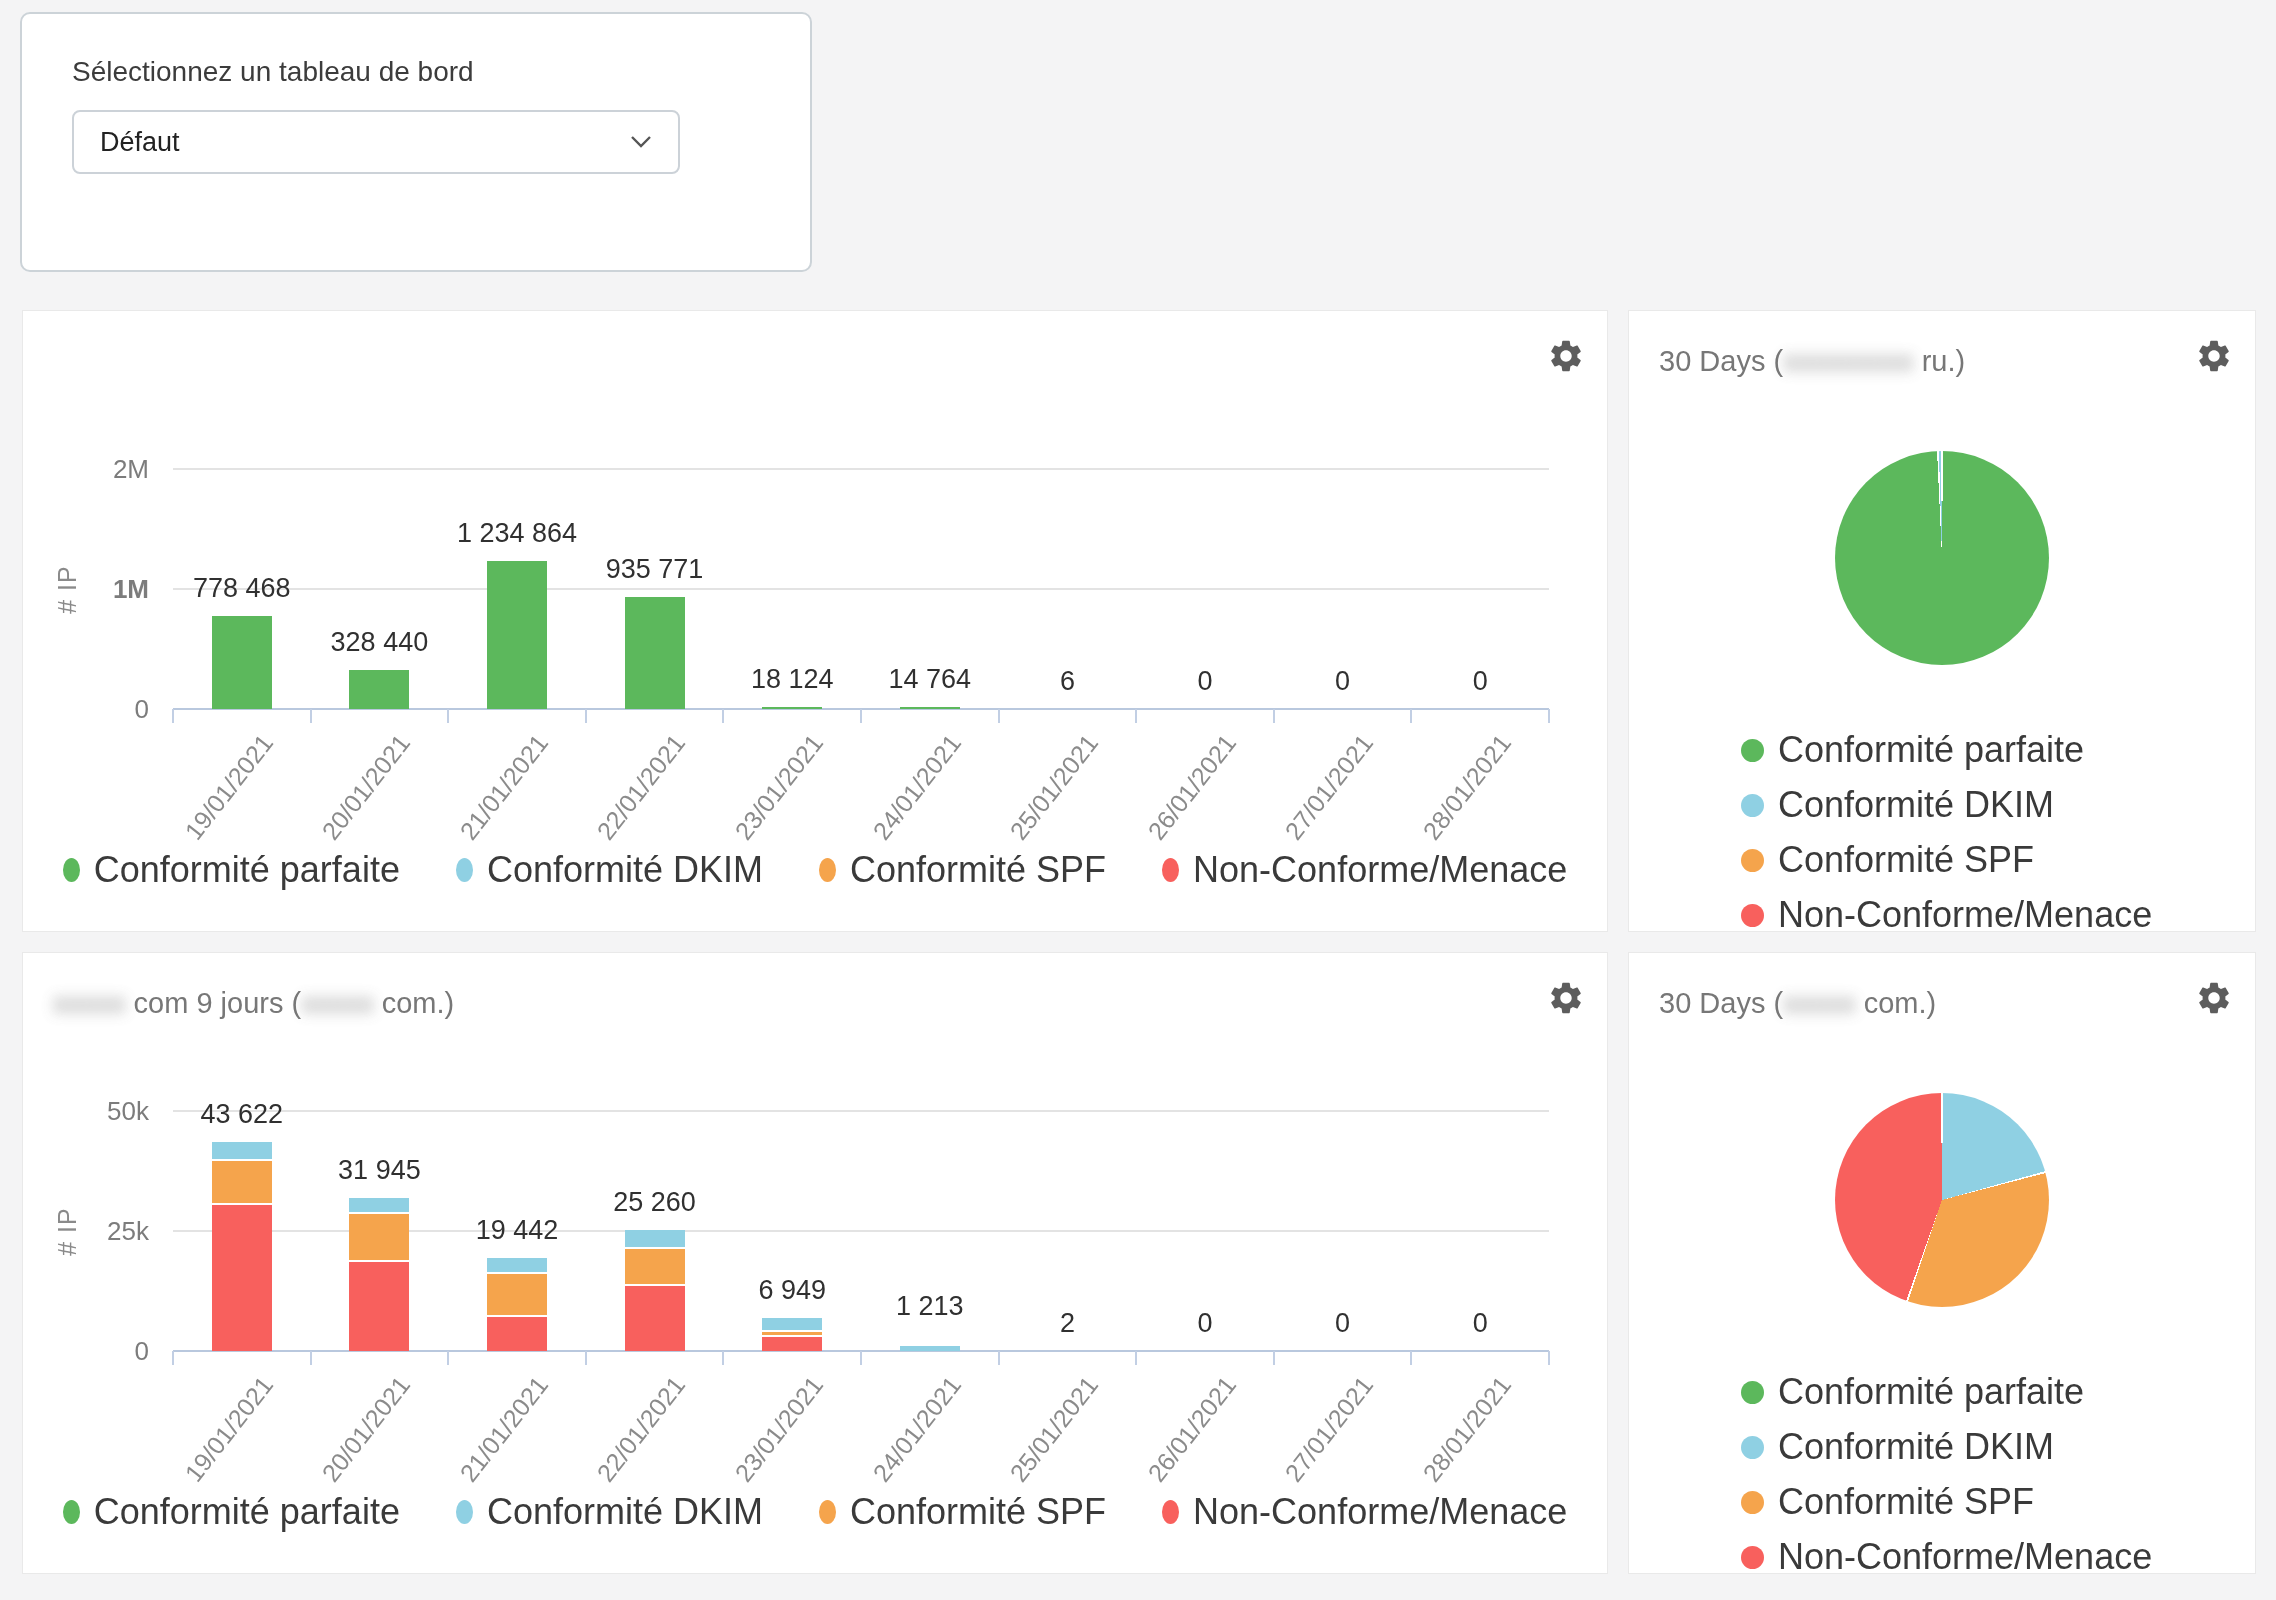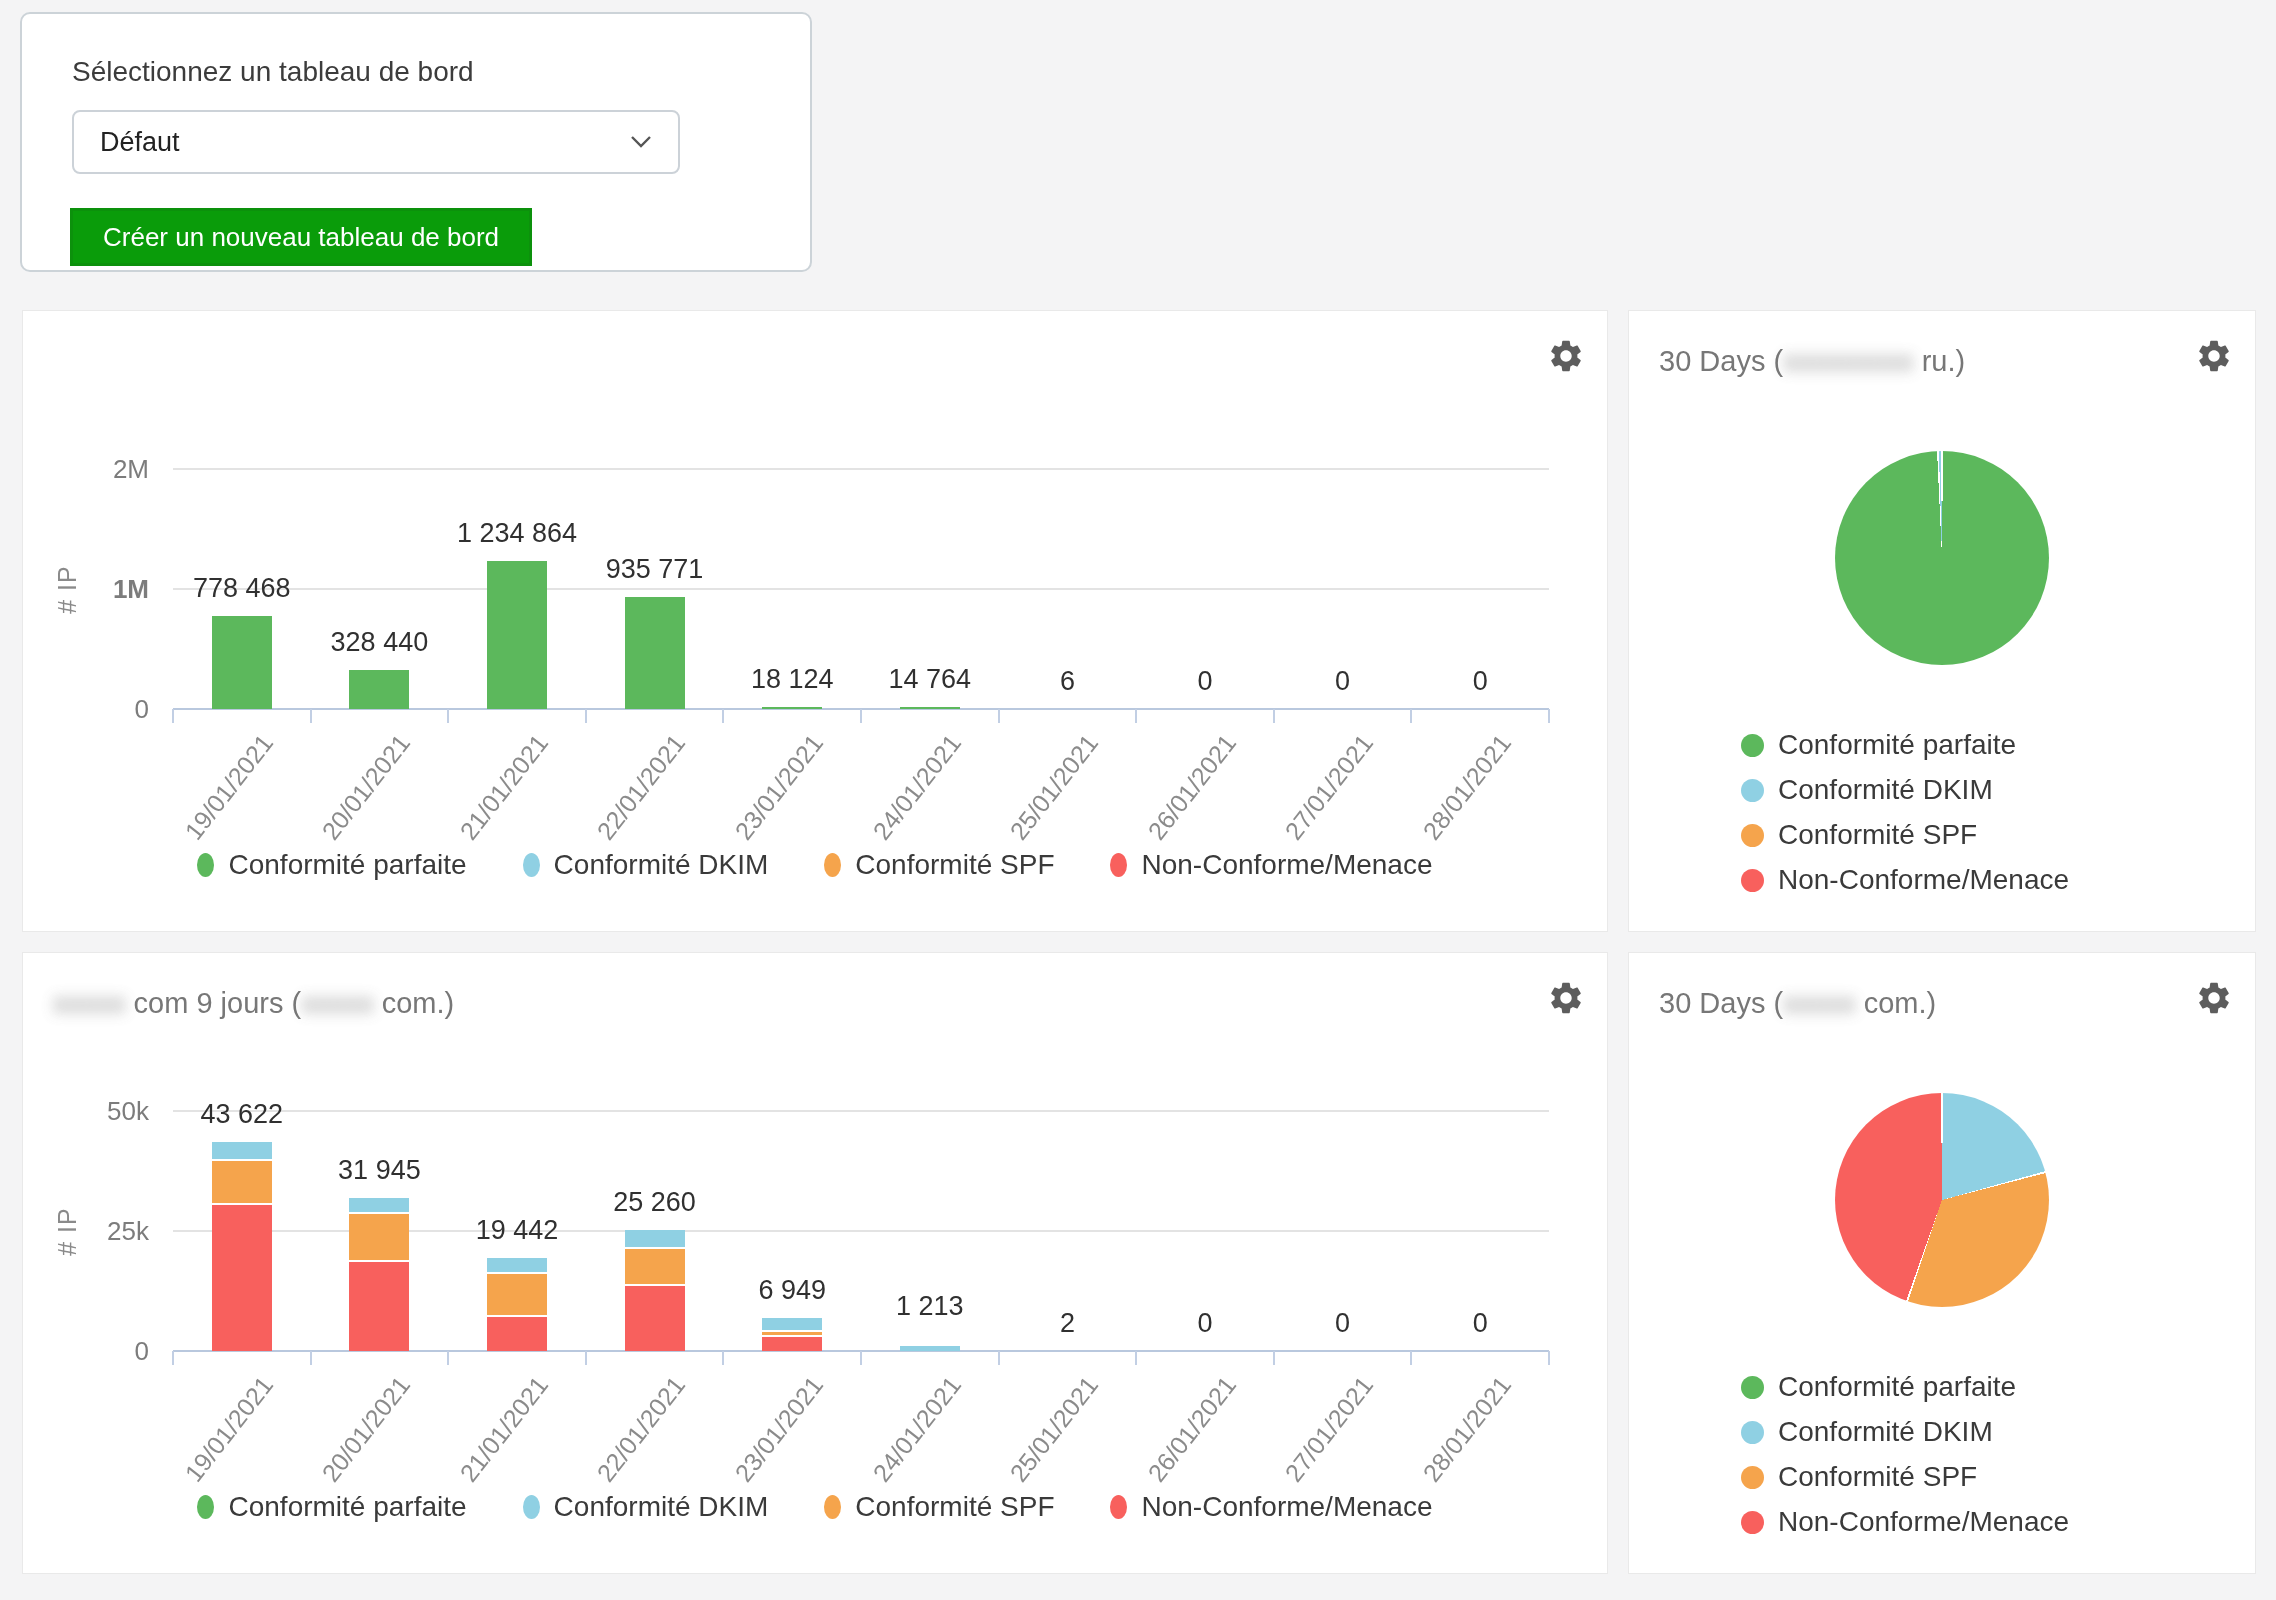--- a/index.html
+++ b/index.html
@@ -46,40 +46,39 @@
   .xdate{position:absolute;right:50%;margin-right:-14px;top:calc(100% + 20px);
     transform:rotate(-52deg);transform-origin:100% 0;font-size:25px;color:#8b8b8b;white-space:nowrap;}
   .ylab{position:absolute;left:26px;top:158px;height:240px;width:36px;
     display:flex;align-items:center;justify-content:center;}
   .ylab span{transform:rotate(-90deg);font-size:25px;color:#8a8a8a;letter-spacing:1px;white-space:nowrap;}
   
   .bar-legend{position:absolute;left:0;right:0;top:538px;display:flex;justify-content:center;
     gap:56px;align-items:center;}
   .lg-item{display:flex;align-items:center;gap:14px;cursor:pointer;}
   .bar-legend .lg-dot{width:17px;height:24px;border-radius:50%;flex:none;}
-  .lg-label{font-size:28px;color:#3a3a3a;white-space:nowrap;}
+  .lg-label{font-size:36px;color:#3a3a3a;white-space:nowrap;}
   
   .pie{position:absolute;left:50%;margin-left:-107px;top:140px;width:214px;height:214px;border-radius:50%;}
   .pie-legend{position:absolute;left:112px;top:418px;display:flex;flex-direction:column;gap:13px;}
   .pie-legend .lg-dot{width:23px;height:23px;border-radius:50%;flex:none;}
 </style>
 </head>
 <body>
 
 <div class="panel">
   <div class="panel-label">Sélectionnez un tableau de bord</div>
   <div class="select">
     <span>Défaut</span>
     <span style="display:flex;">
       <svg width="22" height="14" viewBox="0 0 22 14">
           <polyline points="2,2 11,11 20,2" fill="none" stroke="#555" stroke-width="2.4"></polyline>
         </svg>
     </span>
   </div>
-  <button class="btn-create">Créer un nouveau tableau de bord</button>
 </div>
 
 <div class="card" id="card-bar-ru">
   <button class="gear">
     <svg viewBox="0 0 24 24">
         <path d="M19.14,12.94c0.04-0.3,0.06-0.61,0.06-0.94c0-0.32-0.02-0.64-0.07-0.94l2.03-1.58c0.18-0.14,0.23-0.41,0.12-0.61 l-1.92-3.32c-0.12-0.22-0.37-0.29-0.59-0.22l-2.39,0.96c-0.5-0.38-1.03-0.7-1.62-0.94L14.4,2.81c-0.04-0.24-0.24-0.41-0.48-0.41 h-3.84c-0.24,0-0.43,0.17-0.47,0.41L9.25,5.35C8.66,5.59,8.12,5.92,7.63,6.29L5.24,5.33c-0.22-0.08-0.47,0-0.59,0.22L2.74,8.87 C2.62,9.08,2.66,9.34,2.86,9.48l2.03,1.58C4.84,11.36,4.8,11.69,4.8,12s0.02,0.64,0.07,0.94l-2.03,1.58 c-0.18,0.14-0.23,0.41-0.12,0.61l1.92,3.32c0.12,0.22,0.37,0.29,0.59,0.22l2.39-0.96c0.5,0.38,1.03,0.7,1.62,0.94l0.36,2.54 c0.05,0.24,0.24,0.41,0.48,0.41h3.84c0.24,0,0.44-0.17,0.47-0.41l0.36-2.54c0.59-0.24,1.13-0.56,1.62-0.94l2.39,0.96 c0.22,0.08,0.47,0,0.59-0.22l1.92-3.32c0.12-0.22,0.07-0.47-0.12-0.61L19.14,12.94z M12,15.6c-1.98,0-3.6-1.62-3.6-3.6 s1.62-3.6,3.6-3.6s3.6,1.62,3.6,3.6S13.98,15.6,12,15.6z"></path>
       </svg>
   </button>
   <div class="ylab">
       <span># IP</span>

